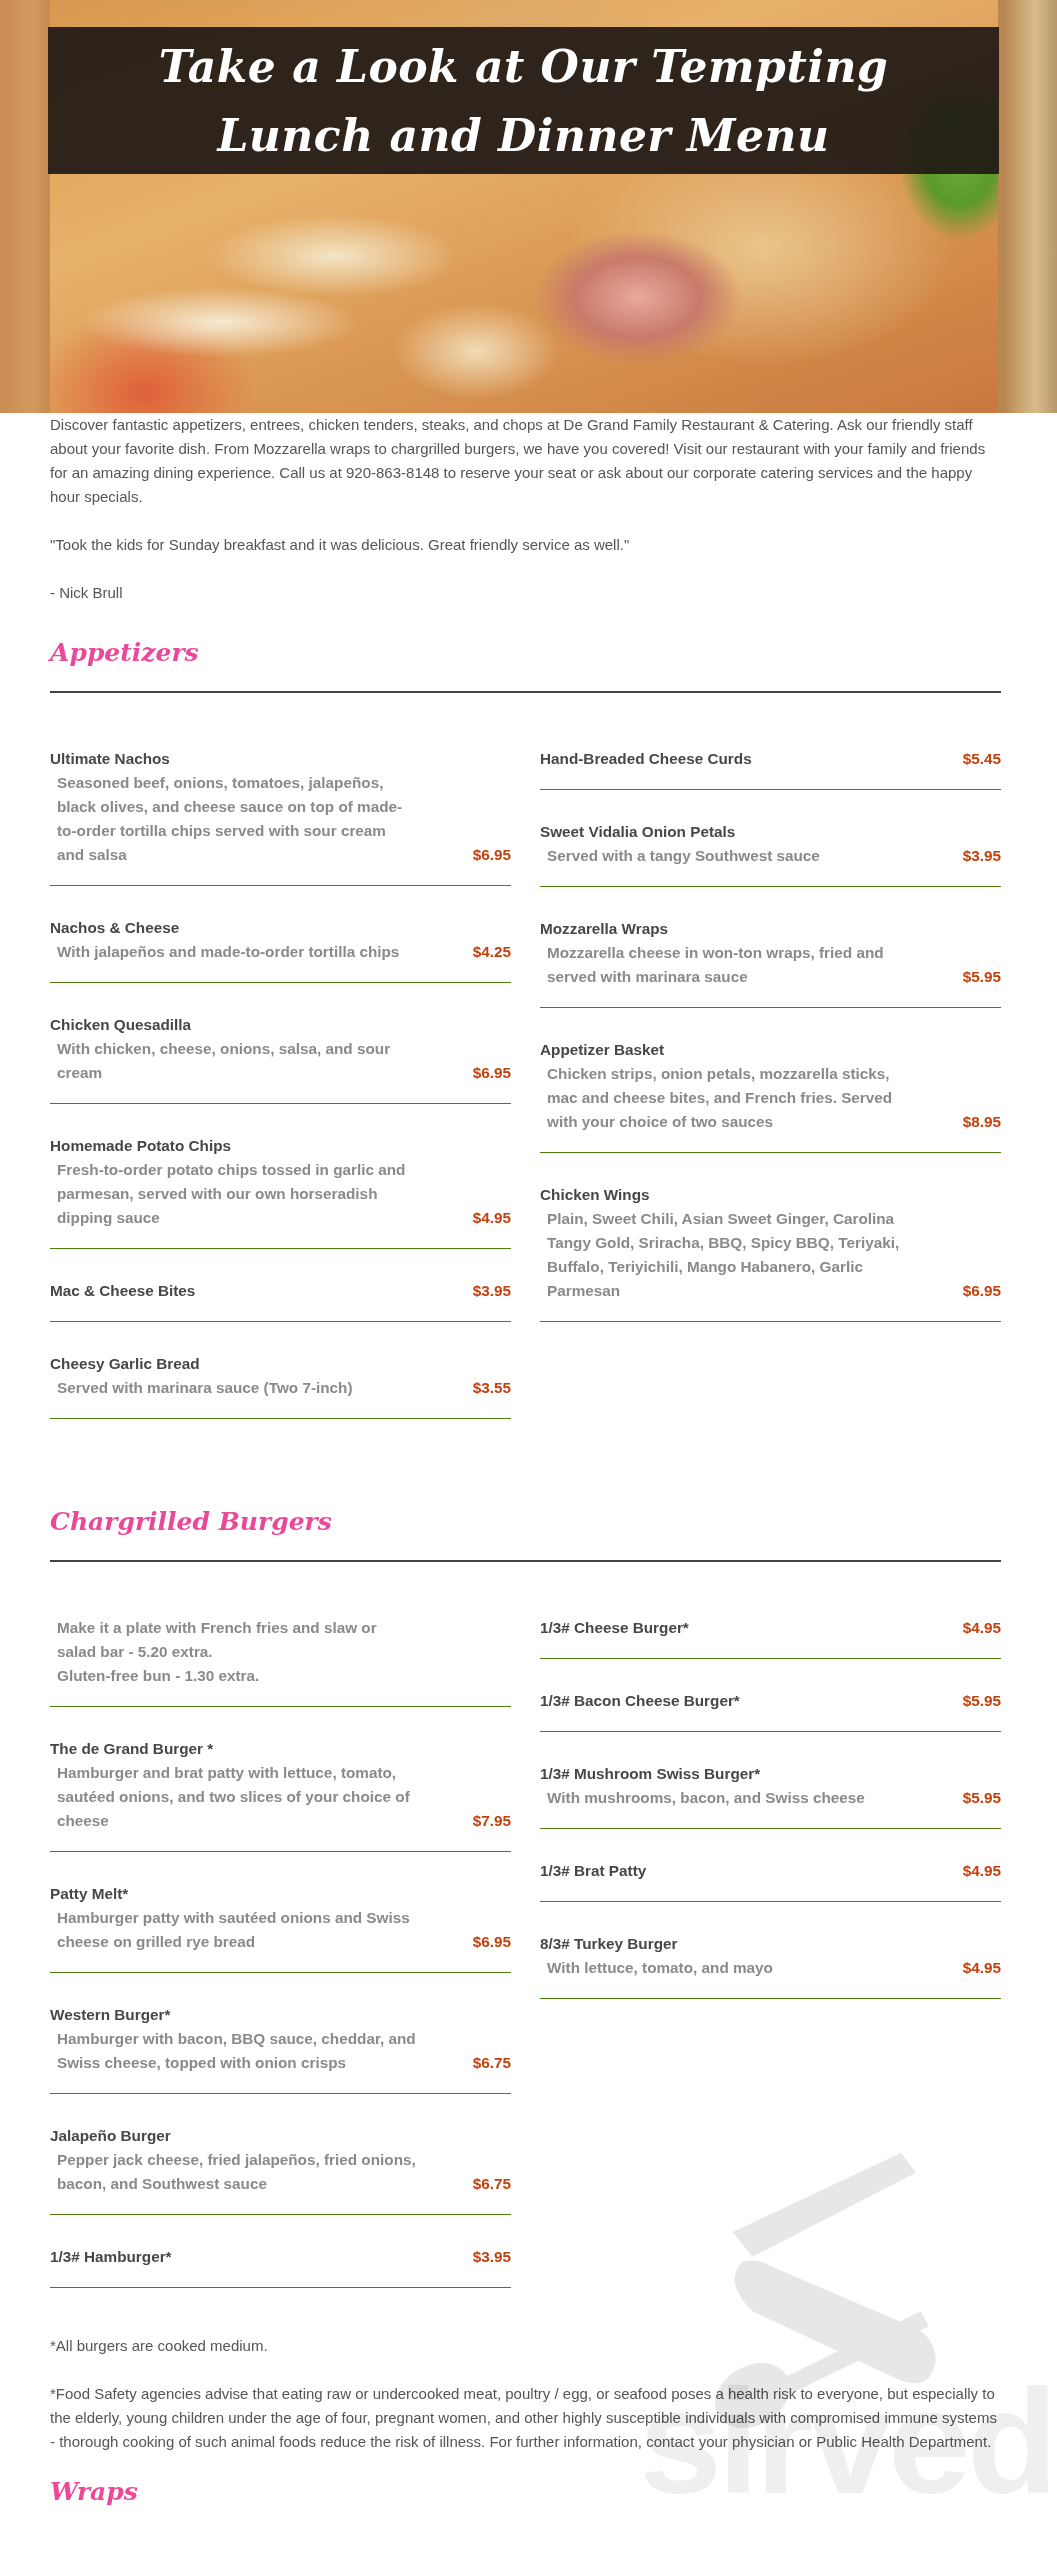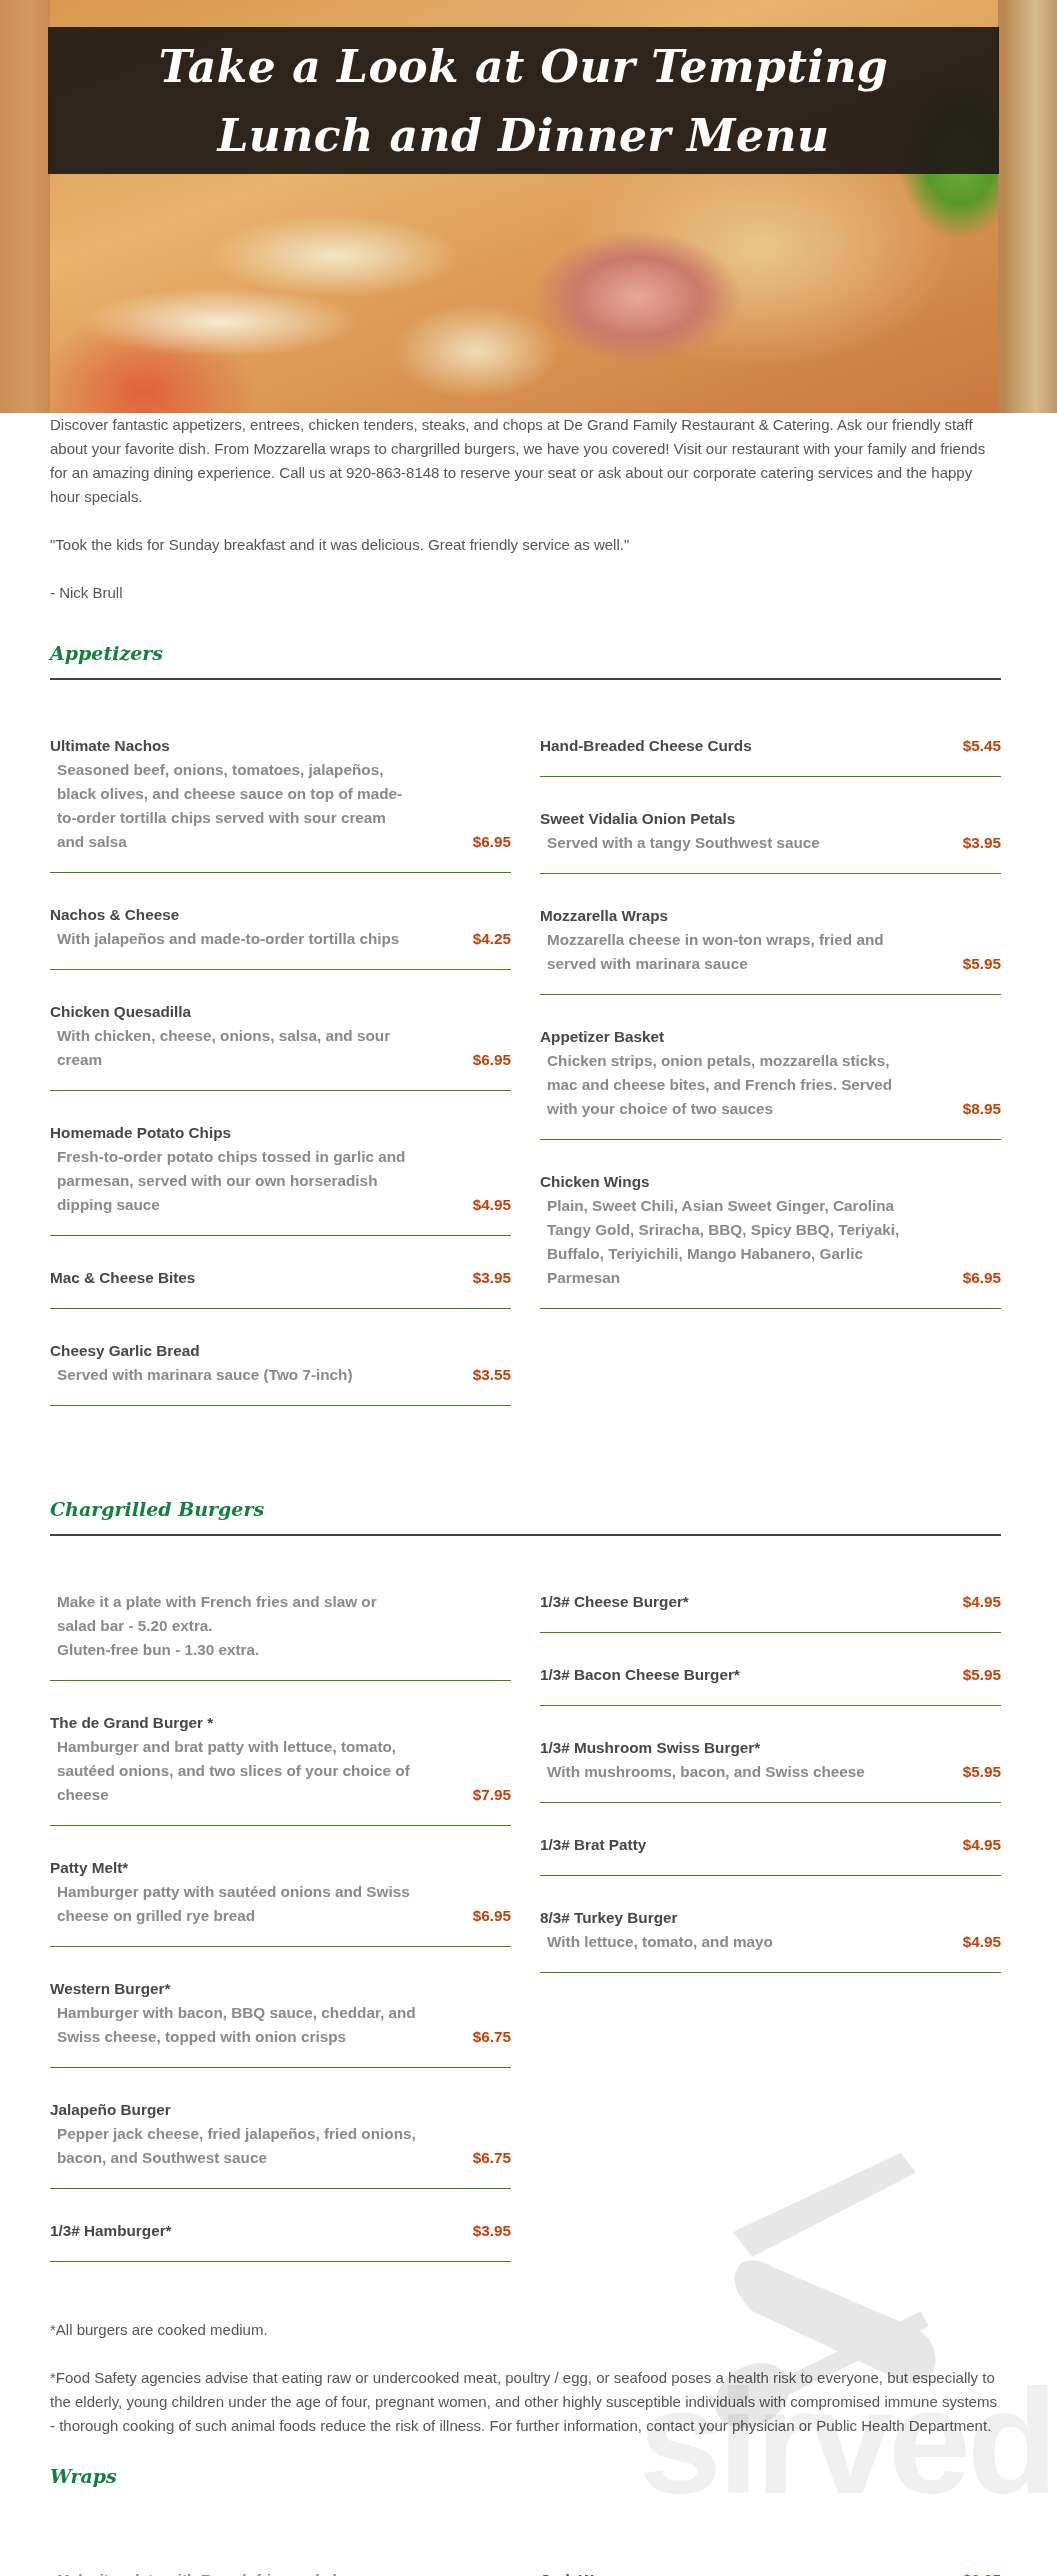--- a/index.html
+++ b/index.html
@@ -35,22 +35,22 @@
       font-size: 44px; line-height: 69px; letter-spacing: 0.5px;
     }
 
     
     .content { position: relative; padding: 0 57px 0 50px; }
     .intro { font-size: 15px; line-height: 24px; color: #555; width: 951px; }
     .intro p { margin-bottom: 24px; }
 
     .section { width: 951px; }
     .section-heading {
-      font-family: "DejaVu Serif", serif; font-style: italic; font-size: 19px; color: #15803d;
-      padding-bottom: 7px; border-bottom: 2px solid #444; line-height: 36px;
+      font-family: "DejaVu Serif", serif; font-style: italic; font-size: 25px; color: #ec4899;
+      padding-bottom: 20px; border-bottom: 2px solid #444; line-height: 36px;
     }
     .section-heading.no-rule { border-bottom: none; }
     .cols { display: flex; justify-content: space-between; padding-top: 44px; }
     .col { width: 461px; }
     .item {
       display: flex; justify-content: space-between; align-items: flex-end;
       padding: 10px 0 18px 0; border-bottom: 1px solid #4d7c0f; margin-bottom: 20px;
     }
     .item-text { width: 366px; }
     .item-name { font-weight: bold; font-size: 15.3px; color: #474747; line-height: 24px; }
@@ -248,21 +248,21 @@
             <div class="item-text">
               <div class="item-name">8/3# Turkey Burger</div>
               <div class="item-desc">With lettuce, tomato, and mayo</div>
             </div>
             <div class="item-price">$4.95</div>
           </div>
         </div>
     </div>
   </section>
 
-  <section class="notes" style="margin-top:36px;">
+  <section class="notes" style="margin-top:26px;">
     <p>*All burgers are cooked medium.</p>
     <p>*Food Safety agencies advise that eating raw or undercooked meat, poultry / egg, or seafood poses a health risk to everyone, but especially to the elderly, young children under the age of four, pregnant women, and other highly susceptible individuals with compromised immune systems - thorough cooking of such animal foods reduce the risk of illness. For further information, contact your physician or Public Health Department.</p>
   </section>
 
   <section class="section" style="margin-top:-4px;">
     <h2 class="section-heading no-rule">Wraps</h2>
     <div class="cols" style="padding-top:57px;">
       <div class="col">
           <div class="item">
             <div class="item-text">

